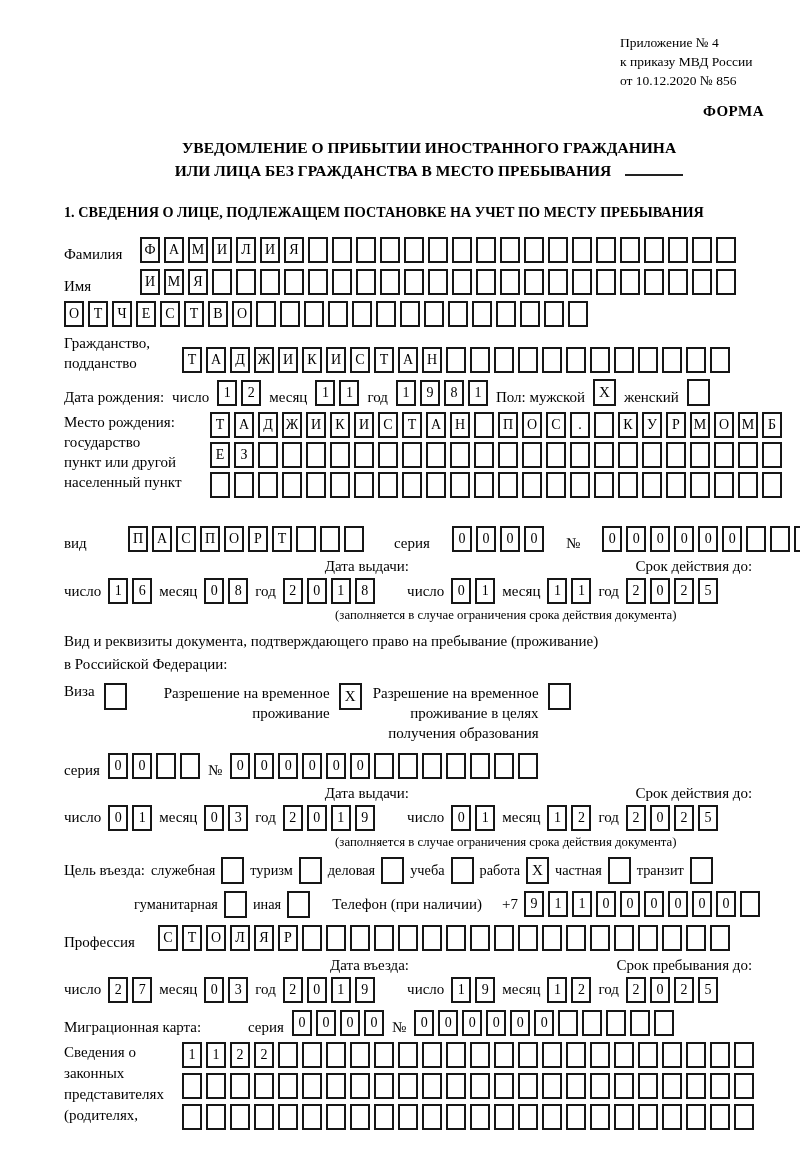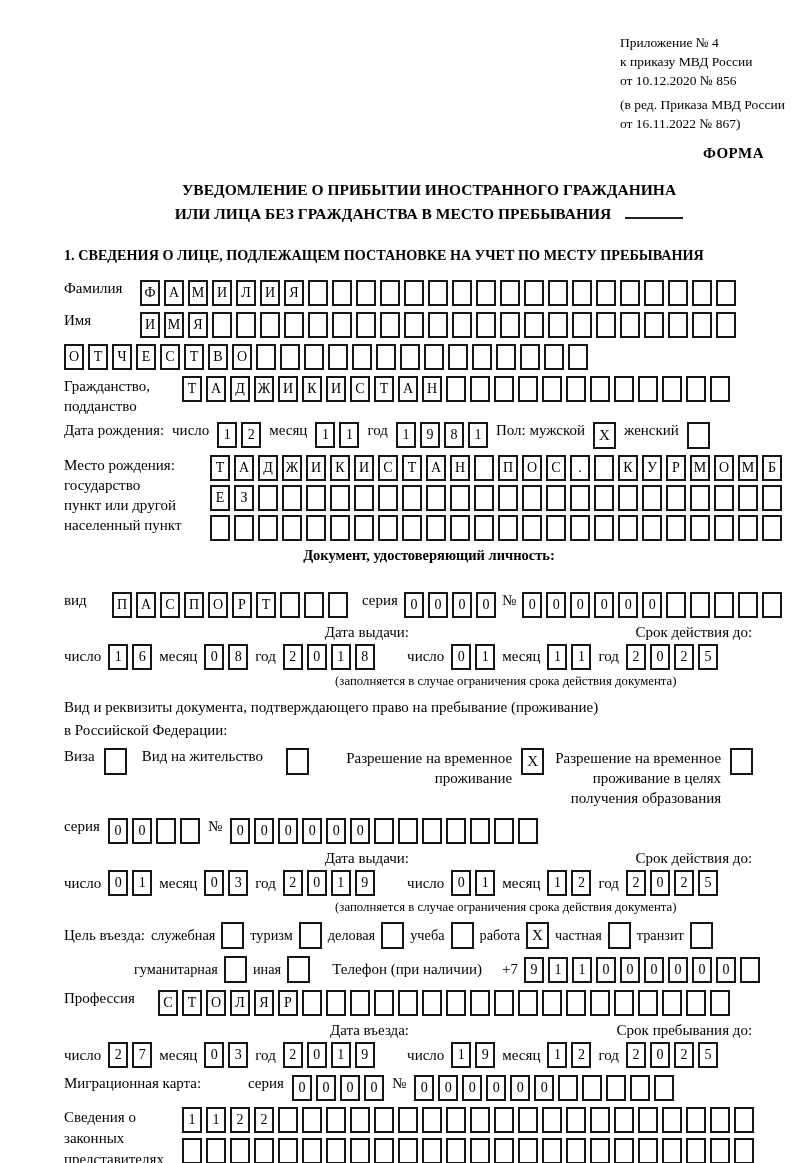--- a/index.html
+++ b/index.html
@@ -10,21 +10,21 @@
   
   .annex { margin-left:556px; font-size:13.5px; line-height:1.4; }
   .annex-note { margin-top:5px; }
   .forma { text-align:right; padding-right:30px; font-weight:bold; font-size:15px; margin-top:12px; letter-spacing:0.5px; }
 
   .title { text-align:center; font-weight:bold; font-size:15.5px; line-height:1.5; margin-top:16px; }
   .title-underline { display:inline-block; width:58px; border-bottom:2px solid #222; margin-left:14px; }
   .section-heading { font-weight:bold; font-size:14.2px; margin-top:22px; margin-bottom:16px; }
 
   
-  .row { display:flex; align-items:flex-start; gap:8px; margin-bottom:6px; font-size:15px; flex-wrap:nowrap; }
+  .row { display:flex; align-items:flex-end; gap:8px; margin-bottom:6px; font-size:15px; flex-wrap:nowrap; }
   .row-top { align-items:flex-start; }
   .lbl { flex:0 0 auto; }
   .lbl-col { flex:0 0 auto; line-height:20px; }
   .w68 { width:68px; } .w134 { width:134px; } .w110 { width:110px; }
   .w138 { width:138px; } .w86 { width:86px; }
   .boxes { display:flex; gap:4px; flex-wrap:nowrap; }
   .boxes-col { display:flex; flex-direction:column; gap:4px; }
   .cell { flex:0 0 auto; width:20px; height:26px; border:2px solid #161616; display:flex;
           align-items:center; justify-content:center; font-size:14px; background:#fff; }
   .checkbox { flex:0 0 auto; width:23px; height:27px; border:2px solid #161616; display:inline-flex;
@@ -58,24 +58,20 @@
 </style>
 </head>
 <body>
 
 <div class="page">
 
   <div class="annex">
     <div>Приложение № 4</div>
     <div>к приказу МВД России</div>
     <div>от 10.12.2020 № 856</div>
-    <div class="annex-note">
-      <div>(в ред. Приказа МВД России</div>
-      <div>от 16.11.2022 № 867)</div>
-    </div>
   </div>
 
   <div class="forma">ФОРМА</div>
 
   <div class="title">
     <div>УВЕДОМЛЕНИЕ О ПРИБЫТИИ ИНОСТРАННОГО ГРАЖДАНИНА</div>
     <div>
       <span>ИЛИ ЛИЦА БЕЗ ГРАЖДАНСТВА В МЕСТО ПРЕБЫВАНИЯ</span><span class="title-underline"></span>
     </div>
   </div>
@@ -310,23 +306,22 @@
           <span class="cell">&nbsp;</span>
           <span class="cell">&nbsp;</span>
           <span class="cell">&nbsp;</span>
           <span class="cell">&nbsp;</span>
           <span class="cell">&nbsp;</span>
           <span class="cell">&nbsp;</span>
         </div>
     </div>
   </div>
 
-  <div class="doc-header">Документ, удостоверяющий личность:</div>
-
-  <div class="row" style="gap:6px;margin-top:28px;">
+
+  <div class="row" style="gap:22px;margin-top:28px;">
     <span class="lbl" style="width:42px;">вид</span>
     <span class="boxes">
         <span class="cell">П</span>
         <span class="cell">А</span>
         <span class="cell">С</span>
         <span class="cell">П</span>
         <span class="cell">О</span>
         <span class="cell">Р</span>
         <span class="cell">Т</span>
         <span class="cell">&nbsp;</span>
@@ -404,24 +399,20 @@
     </div>
   </div>
 
   <div class="res-line">Вид и реквизиты документа, подтверждающего право на пребывание (проживание)</div>
   <div class="res-line">в Российской Федерации:</div>
 
   <div class="res-row">
     <div class="opt">
       <span>Виза</span>
       <span class="checkbox">&nbsp;</span>
-    </div>
-    <div class="opt" style="margin-left:14px;">
-      <span>Вид на жительство</span>
-      <span class="checkbox" style="margin-left:14px;">&nbsp;</span>
     </div>
     <div class="opt" style="margin-left:6px;">
       <span class="opt-c opt-w190">Разрешение на временное проживание</span>
       <span class="checkbox">X</span>
     </div>
     <div class="opt">
       <span class="opt-c opt-w176">Разрешение на временное проживание в целях получения образования</span>
       <span class="checkbox">&nbsp;</span>
     </div>
   </div>

